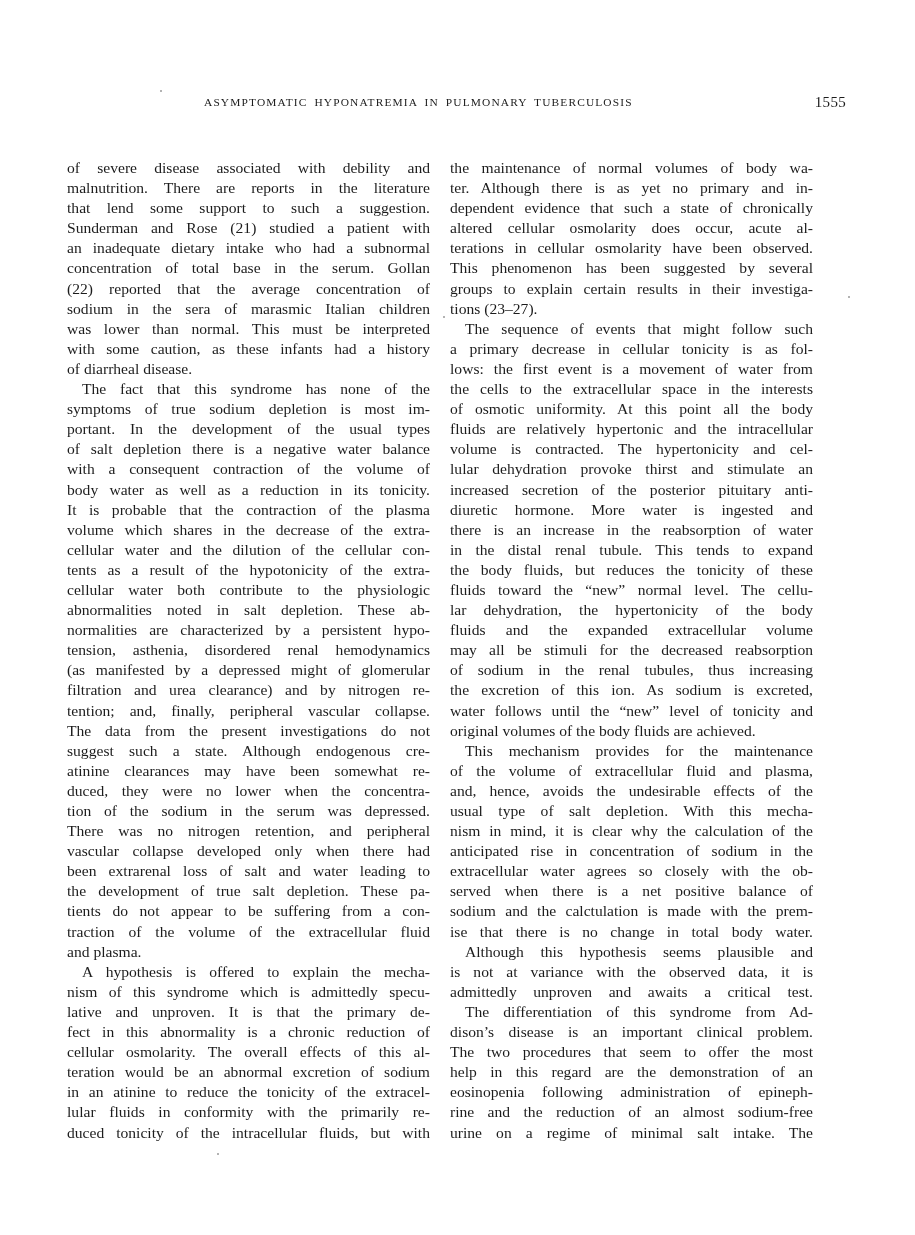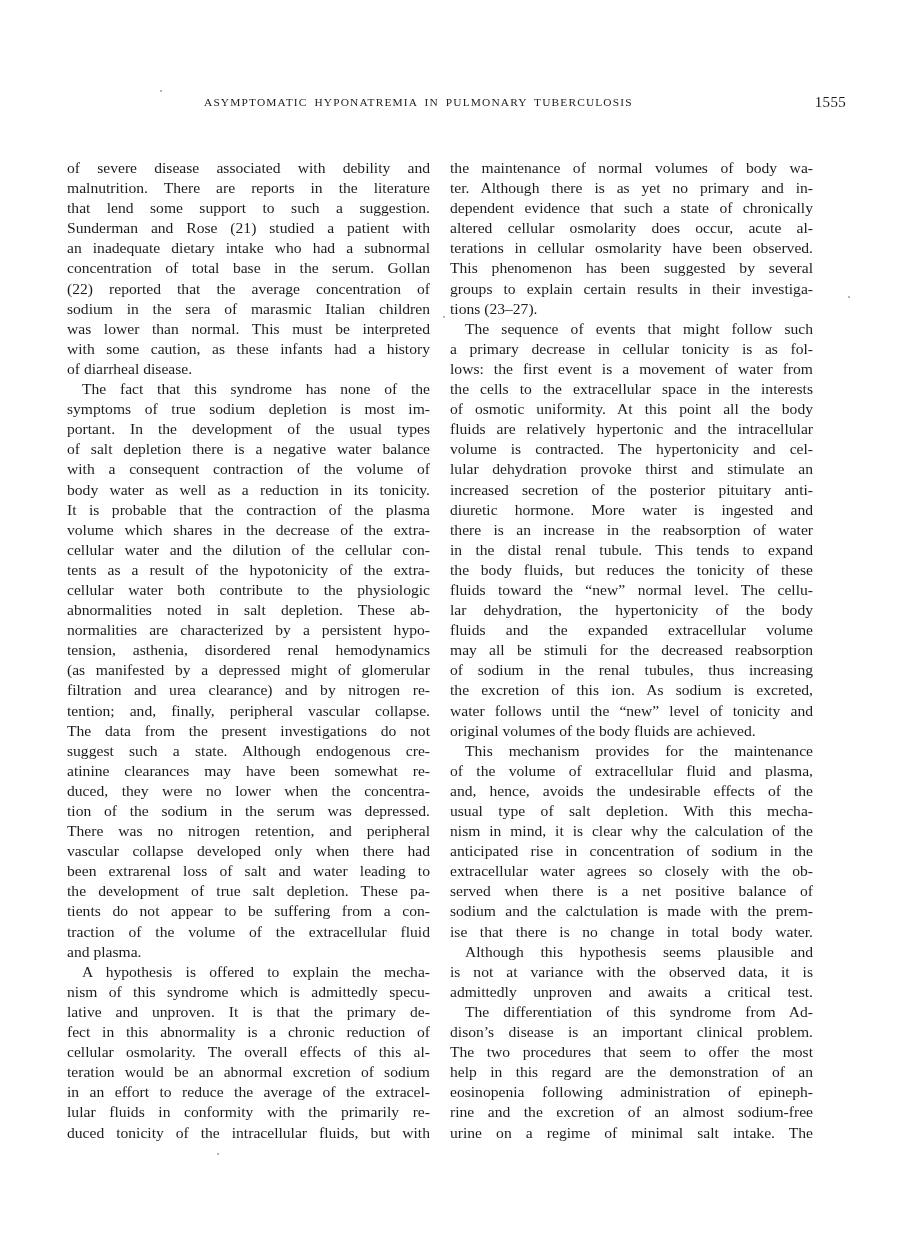--- a/index.html
+++ b/index.html
@@ -119,21 +119,21 @@
   <span class="line">the development of true salt depletion.  These pa-</span>
   <span class="line">tients do not appear to be suffering from a con-</span>
   <span class="line">traction of the volume of the extracellular fluid</span>
   <span class="line last">and plasma.</span>
   <span class="line indent">A hypothesis is offered to explain the mecha-</span>
   <span class="line">nism of this syndrome which is admittedly specu-</span>
   <span class="line">lative and unproven.  It is that the primary de-</span>
   <span class="line">fect in this abnormality is a chronic reduction of</span>
   <span class="line">cellular osmolarity.  The overall effects of this al-</span>
   <span class="line">teration would be an abnormal excretion of sodium</span>
-  <span class="line">in an effort to reduce the average of the extracel-</span>
+  <span class="line">in an atinine to reduce the tonicity of the extracel-</span>
   <span class="line">lular fluids in conformity with the primarily re-</span>
   <span class="line">duced tonicity of the intracellular fluids, but with</span>
 </div>
 
 <div class="column col-right">
   <span class="line">the maintenance of normal volumes of body wa-</span>
   <span class="line">ter.  Although there is as yet no primary and in-</span>
   <span class="line">dependent evidence that such a state of chronically</span>
   <span class="line">altered cellular osmolarity does occur, acute al-</span>
   <span class="line">terations in cellular osmolarity have been observed.</span>
@@ -172,20 +172,20 @@
   <span class="line">sodium and the calctulation is made with the prem-</span>
   <span class="line">ise that there is no change in total body water.</span>
   <span class="line indent">Although this hypothesis seems plausible and</span>
   <span class="line">is not at variance with the observed data, it is</span>
   <span class="line">admittedly unproven and awaits a critical test.</span>
   <span class="line indent">The differentiation of this syndrome from Ad-</span>
   <span class="line">dison’s disease is an important clinical problem.</span>
   <span class="line">The two procedures that seem to offer the most</span>
   <span class="line">help in this regard are the demonstration of an</span>
   <span class="line">eosinopenia following administration of epineph-</span>
-  <span class="line">rine and the excretion of an almost sodium-free</span>
+  <span class="line">rine and the reduction of an almost sodium-free</span>
   <span class="line">urine on a regime of minimal salt intake.  The</span>
 </div>
 
 <div class="speck" style="left:160px;top:90px;"></div>
 <div class="speck" style="left:443px;top:316px;"></div>
 <div class="speck" style="left:848px;top:296px;"></div>
 <div class="speck" style="left:217px;top:1153px;"></div>
 
 </body></html>

